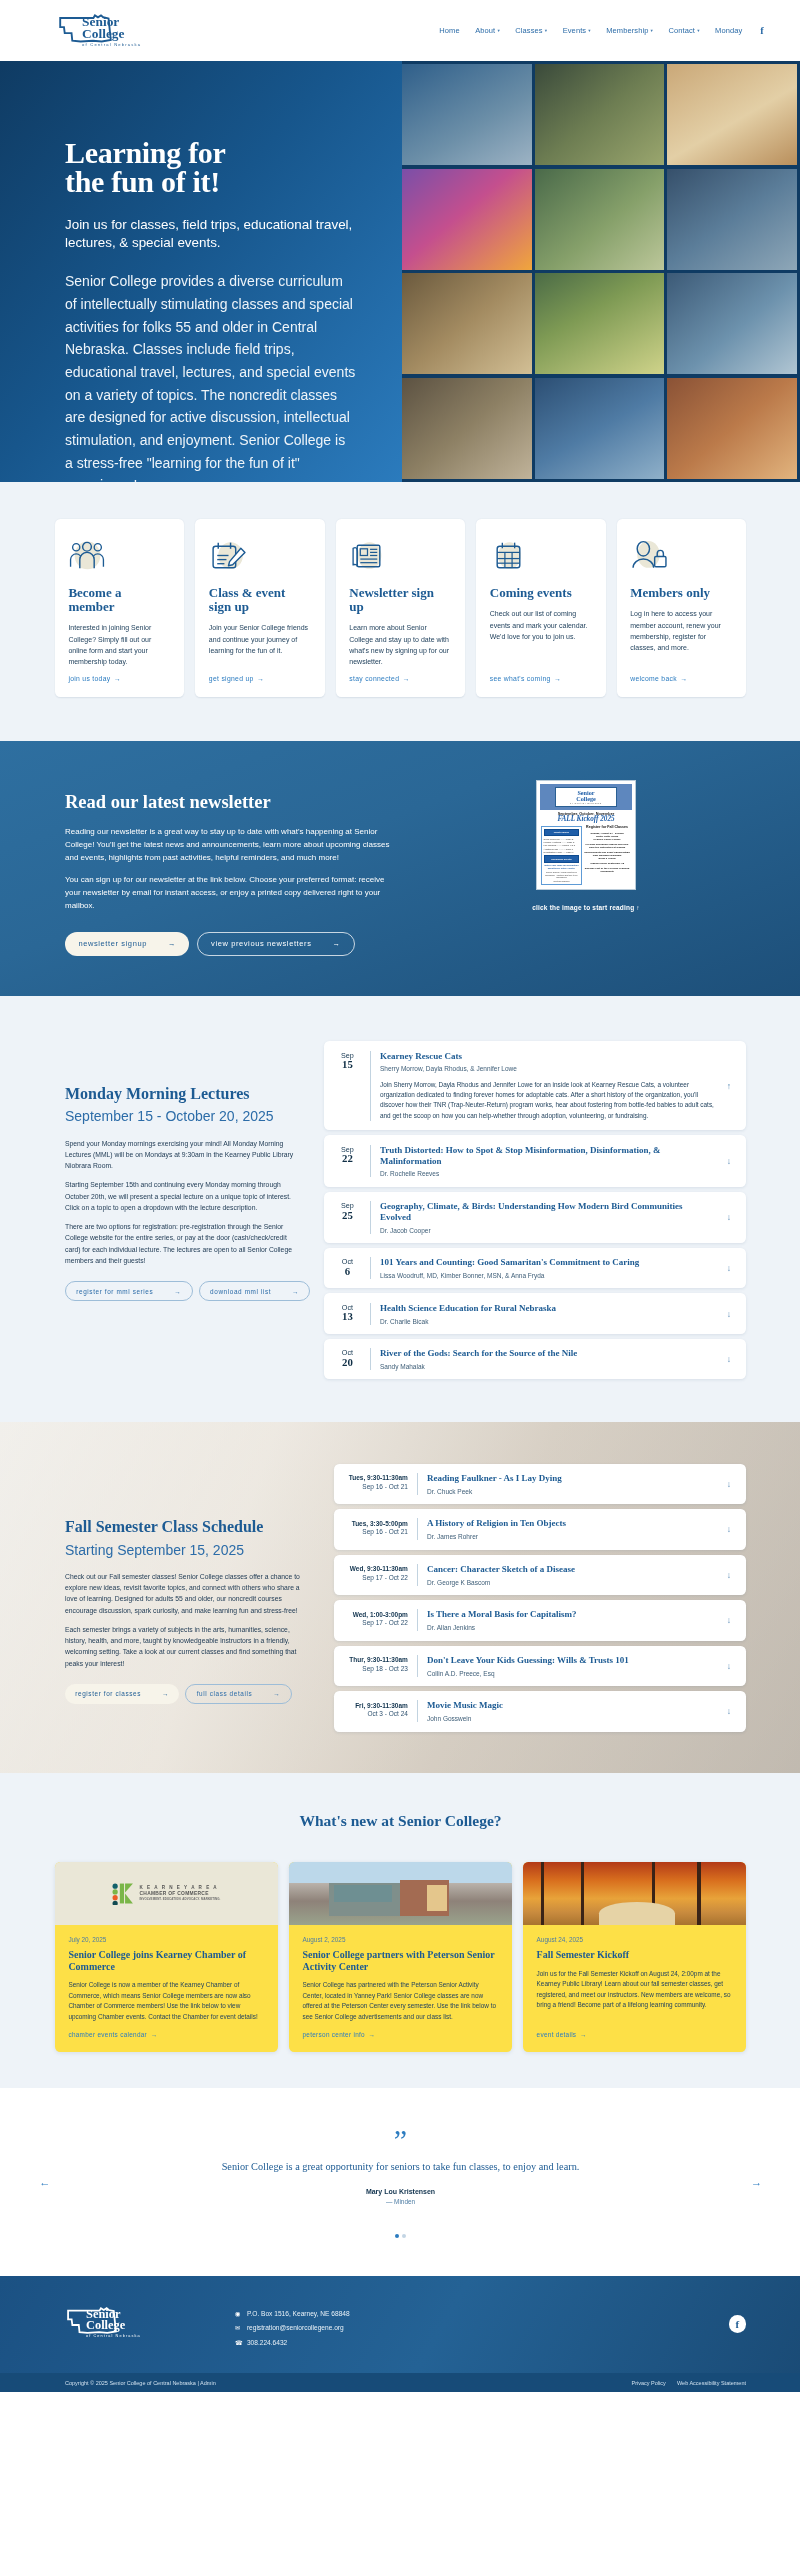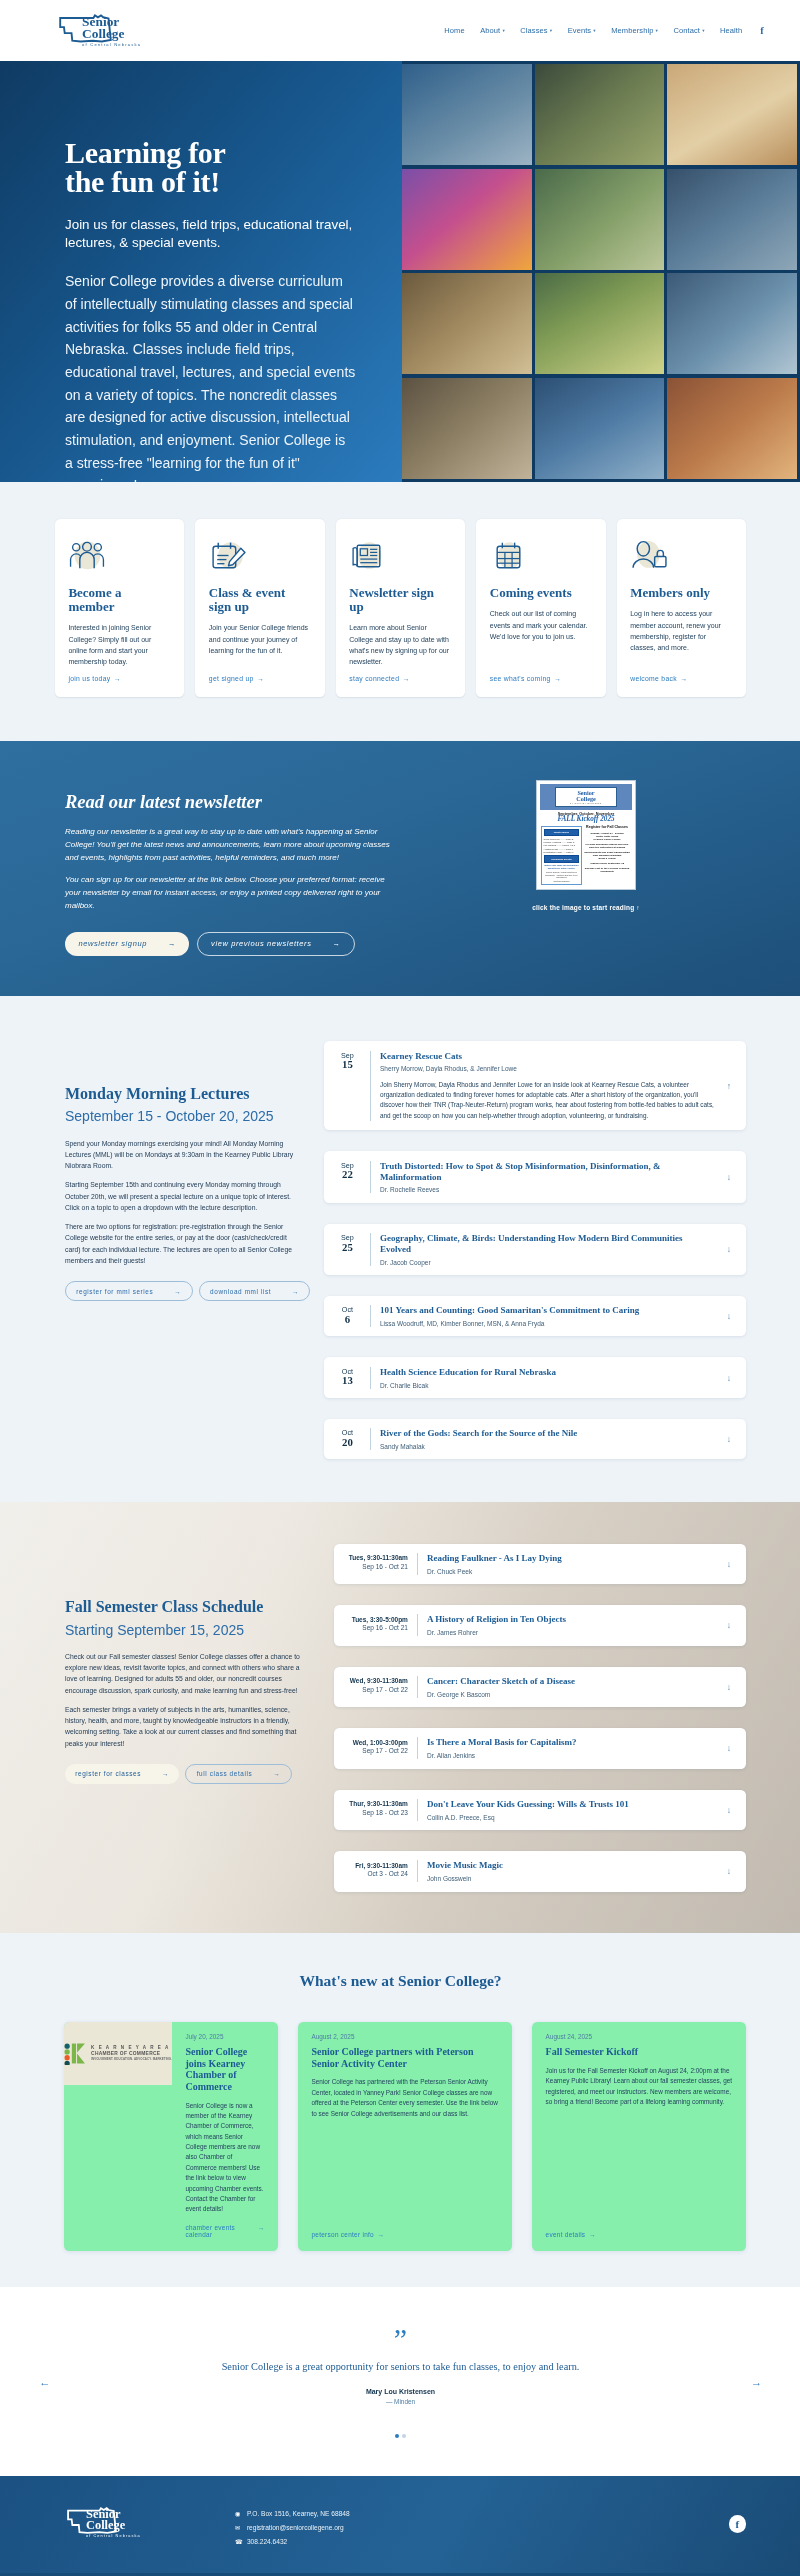--- a/index.html
+++ b/index.html
@@ -161,21 +161,21 @@
 
   
   .newsletter {
     background: linear-gradient(160deg, #2e6fa0 0%, #2a6796 40%, #1d4f79 100%);
     padding: 39px 55px 40px 65px;
     display: flex;
     gap: 31px;
     position: relative;
     overflow: hidden;
   }
-  .nl-left { width: 330px; padding-top: 11.3px; font-style: italic; }
+  .nl-left { width: 330px; padding-top: 11.3px; }
   .nl-title {
     font-family: "Liberation Serif", serif;
     font-weight: bold;
     font-size: 18.5px;
     color: #ffffff;
   }
   .nl-body {
     font-size: 8px;
     line-height: 1.62;
     color: #ffffff;
@@ -235,21 +235,21 @@
     font-size: 14px;
     color: #2c6ca8;
     margin-top: 5.2px;
     font-weight: 400;
   }
   .sec-body { font-size: 6.8px; line-height: 1.65; color: #223d56; margin-top: 13.4px; }
   .sec-body p + p { margin-top: 8.2px; }
   .sec-ctas { display: flex; gap: 6.2px; margin-top: 15.5px; }
   .sec-ctas .pill { font-size: 6.4px; padding: 5.2px 10.3px; }
 
-  .acc-list { flex: 1; display: flex; flex-direction: column; gap: 21px; padding-top: 5.2px; }
+  .acc-list { flex: 1; display: flex; flex-direction: column; gap: 5px; padding-top: 5.2px; }
   .acc {
     background: #ffffff;
     border-radius: 5.2px;
     box-shadow: 0 1px 3.1px rgba(22,60,96,.10);
     padding: 9.3px 12.4px 9.3px 10.3px;
     display: flex;
     align-items: flex-start;
     gap: 9.3px;
     cursor: pointer;
   }
@@ -299,27 +299,26 @@
   .news-head {
     text-align: center;
     font-family: "Liberation Serif", serif;
     font-weight: bold;
     font-size: 15.5px;
     color: #1d5b93;
   }
   .news-grid { display: flex; gap: 11.3px; margin-top: 32px; }
   .ncard {
     flex: 1;
-    background: #86efac;
+    background: #fde047;
     border-radius: 5.2px;
     overflow: hidden;
     box-shadow: 0 1px 4.1px rgba(22,60,96,.11);
     display: flex;
-    flex-direction: row;
-    margin-left: 9px;
+    flex-direction: column;
   }
   .ncard-img { height: 63px; position: relative; overflow: hidden; }
   .ncard-body { padding: 11.3px 13.4px 13.4px; display: flex; flex-direction: column; flex: 1; }
   .ncard-date { font-size: 6.4px; color: #4d7ca3; }
   .ncard-title {
     font-family: "Liberation Serif", serif;
     font-weight: bold;
     font-size: 10px;
     line-height: 1.16;
     color: #1d5b93;
@@ -423,21 +422,21 @@
     </span>
     <span class="nav-link">
       <span>Membership</span>
       <span class="caret">▾</span>
     </span>
     <span class="nav-link">
       <span>Contact</span>
       <span class="caret">▾</span>
     </span>
     <span class="nav-link">
-      <span>Health</span>
+      <span>Monday</span>
     </span>
     <span class="fb-icon">f</span>
   </nav>
 </header>
 
 <section class="hero">
   <div class="hero-left">
     <h1 class="hero-title">
       <span>Learning for</span><br>
       <span>the fun of it!</span>

